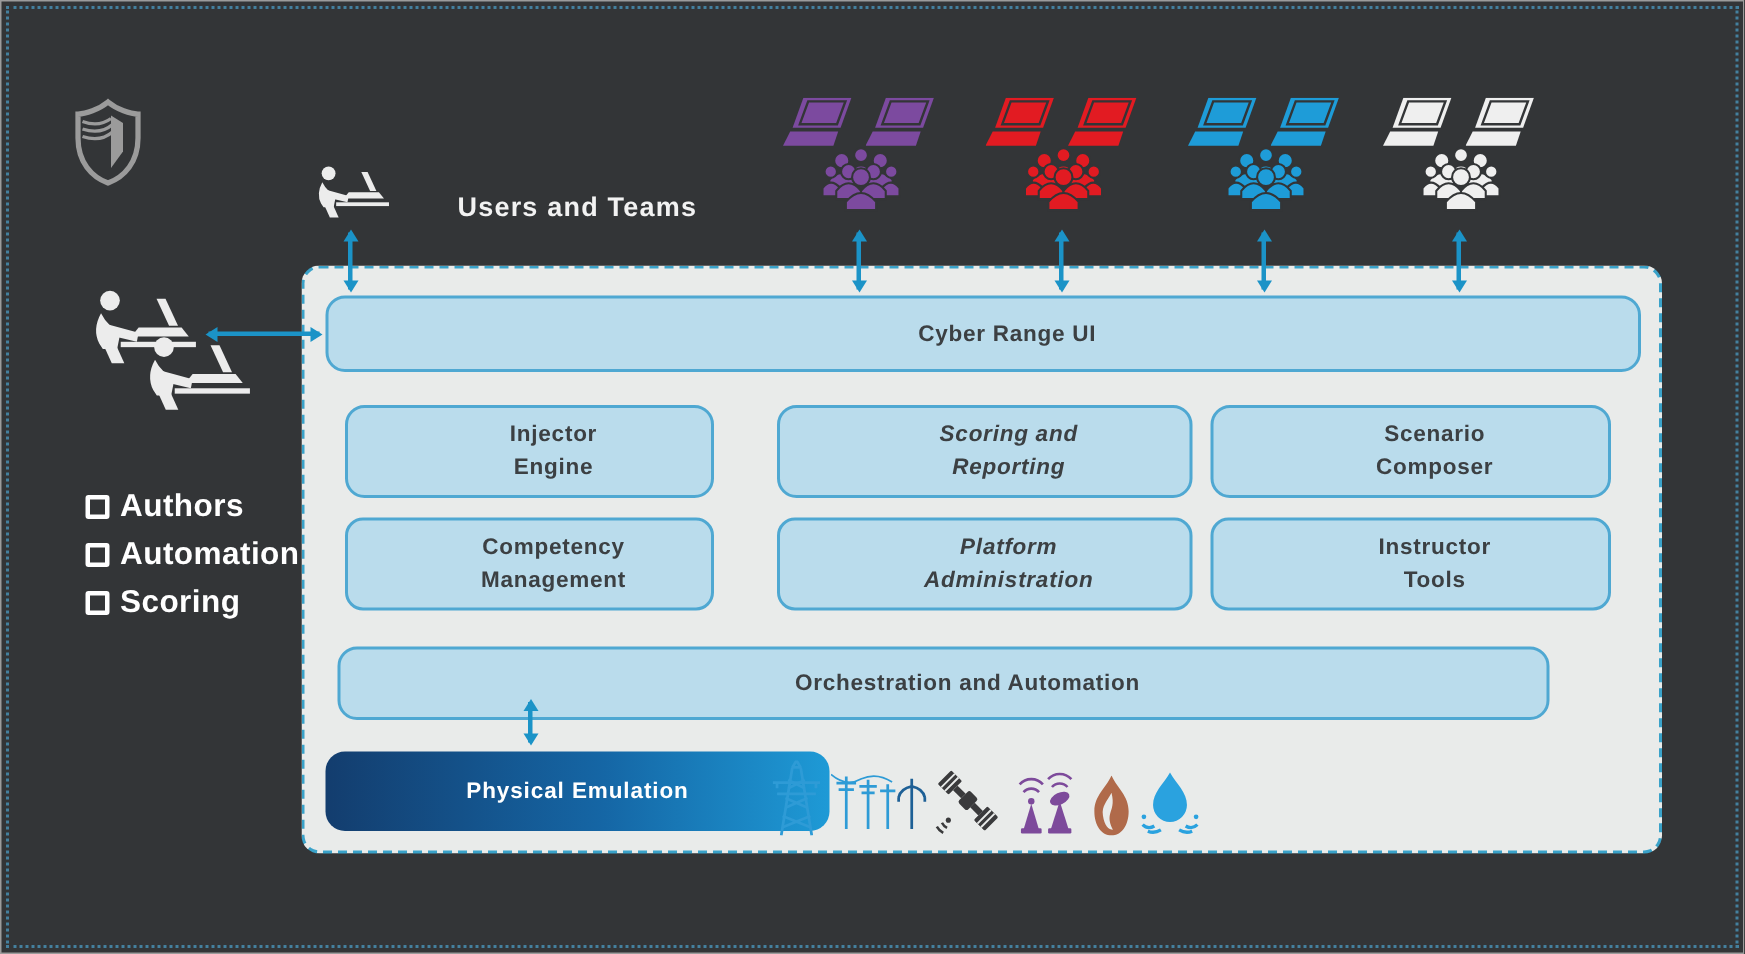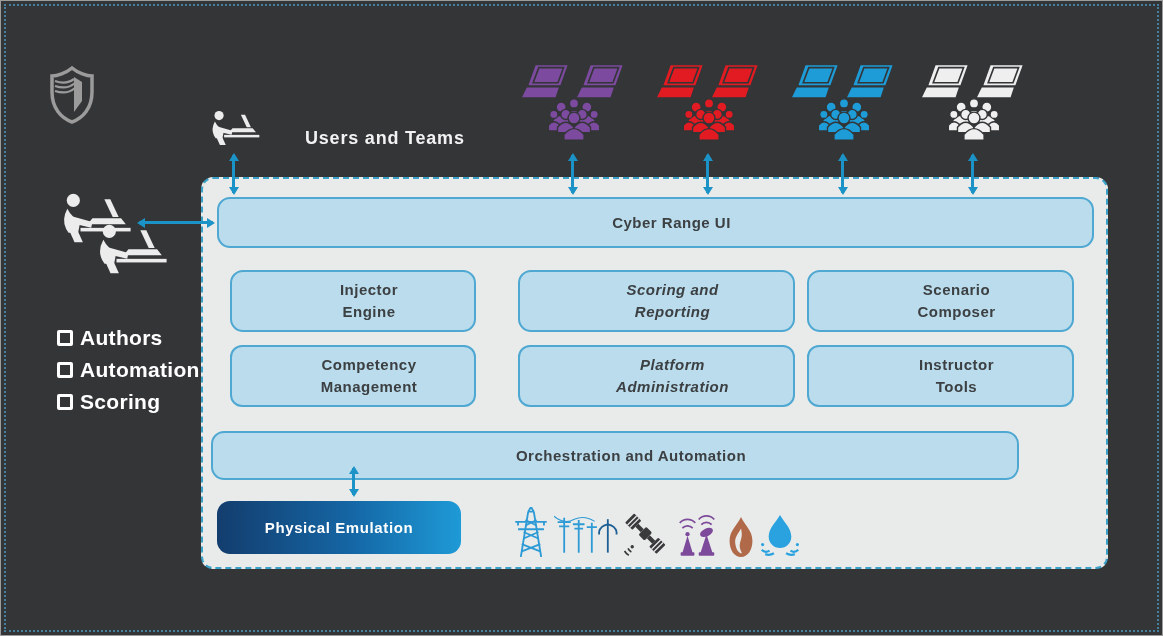--- a/index.html
+++ b/index.html
@@ -40,29 +40,29 @@
   .panel {
     position:absolute; left:200px; top:176px; width:907px; height:392px;
     background:#e9ebea; border:2px dashed #3aa2c9; border-radius:12px; z-index:1;
   }
   .bluebox {
     position:absolute; background:#badcec; border:2px solid #4fa8d2; border-radius:13px;
     display:flex; align-items:center; justify-content:center; text-align:center;
     color:#3c4043; font-size:15px; font-weight:600; letter-spacing:.5px; line-height:1.45;padding-left:32px;
   }
   .cr-ui  { left:14px;  top:18px;  width:877px; height:51px; }
-  .orch   { left:8px;  top:252px; width:808px; height:49px; }
+  .orch   { left:22px;  top:252px; width:808px; height:49px; }
   .ict    { left:604px; top:322px; width:289px; height:53px; }
   .m-r1 { top:91px;  height:62px; }
   .m-r2 { top:166px; height:62px;border-radius:12px; }
   .m-c1 { left:27px;  width:246px; }
   .m-c2 { left:315px; width:277px;font-style:italic; }
   .m-c3 { left:604px; width:267px; }
   .phys {
-    position:absolute; left:14px; top:322px; width:244px; height:53px;
+    position:absolute; left:14px; top:322px; width:336px; height:53px;
     background:linear-gradient(90deg,#133d6e 0%,#1566a5 55%,#1e9ad6 100%);
     border-radius:13px; display:flex; align-items:center; justify-content:center;
     color:#ffffff; font-size:15px; font-weight:700; letter-spacing:.6px;
   }
   .infra {
     position:absolute; left:306px; top:324px; width:294px; height:54px;
     display:flex; align-items:flex-end; justify-content:center; gap:4px;
   }
   .infra svg { display:block; }
   

